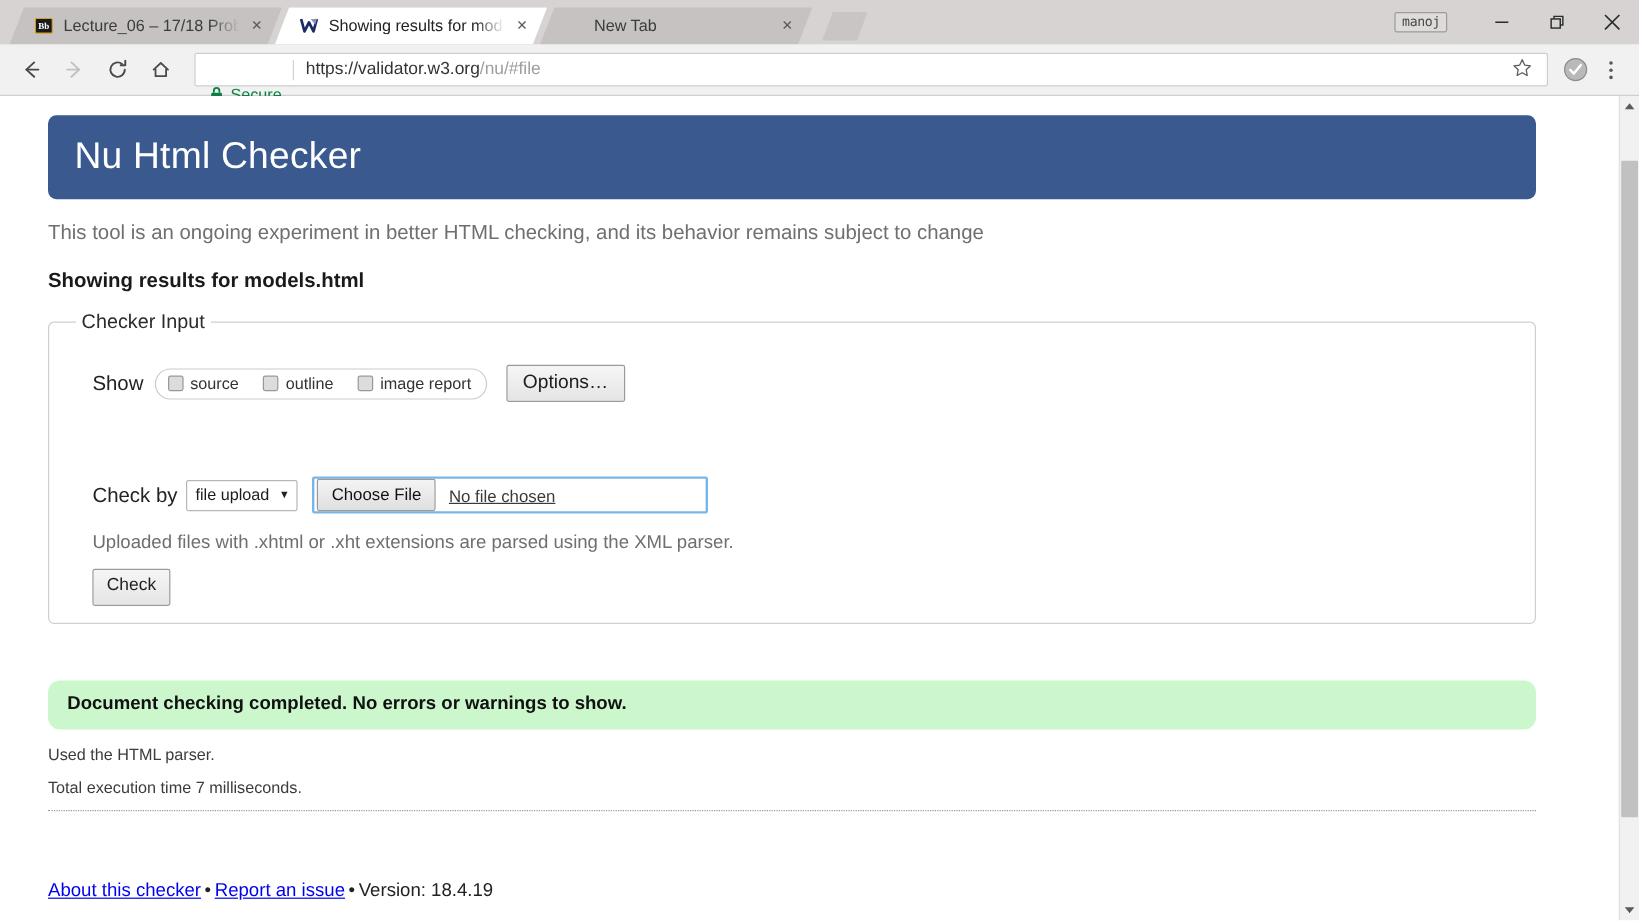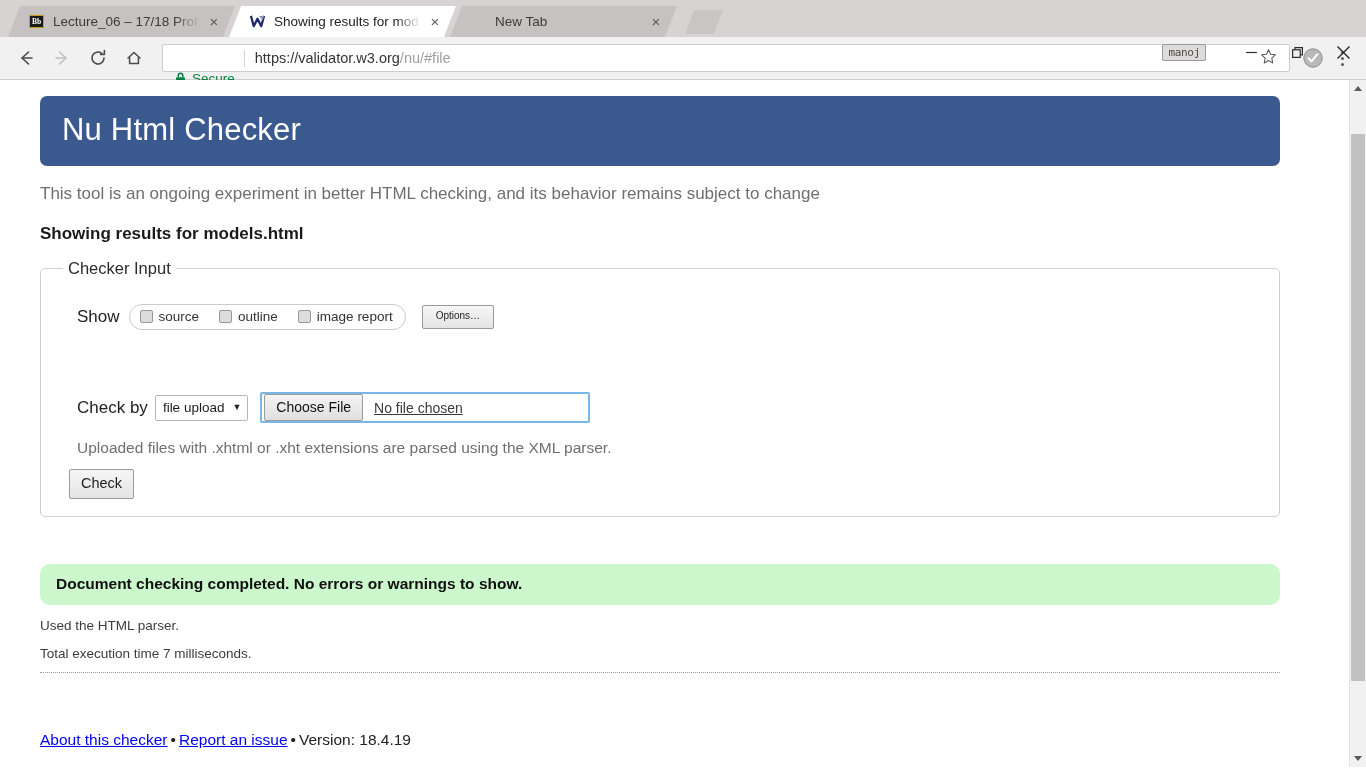--- a/index.html
+++ b/index.html
@@ -70,21 +70,20 @@
     background: #c8c5c4;
     clip-path: polygon(9px 0, 100% 0, calc(100% - 9px) 100%, 0 100%);
   }
 
   .win-controls {
     position: absolute;
     right: 0; top: 0;
     height: 37px;
     display: flex;
     align-items: center;
-    margin-top: 34px;
   }
   .profile-name {
     font-size: 11px;
     color: #4a4a4a;
     font-family: "DejaVu Sans Mono", monospace;
     padding: 1px 5px;
     border: 1px solid #9b9b9b;
     border-radius: 2px;
     margin-right: 22px;
     letter-spacing: -0.3px;
@@ -216,21 +215,21 @@
   .cbox {
     width: 13px; height: 13px;
     border: 1px solid #989898;
     border-radius: 2px;
     background: #dcdcdc;
     margin-right: 6px;
     display: inline-block;
   }
   .btn {
     font-family: "Liberation Sans", sans-serif;
-    font-size: 10px;
+    font-size: 16px;
     color: #1d1d1d;
     background: linear-gradient(#f6f6f6, #e4e4e4);
     border: 1px solid #9a9a9a;
     border-radius: 2px;
     padding: 4px 11px 5px;
     line-height: 1.2;
   }
   .options-btn { margin-left: 16px; padding: 4px 13px 6px; }
 
   .row-checkby {
@@ -273,21 +272,21 @@
     padding: 3px 11px 4px;
     line-height: 1.3;
   }
   .file-status { font-size: 14px; color: #3a3a3a; margin-left: 11px; text-decoration: underline; }
 
   .note {
     margin: 16px 0 0 22px;
     font-size: 15.5px;
     color: #6f6f6f;
   }
-  .check-btn { margin: 12px 0 0 14px; padding: 5px 11px 6px; font-size: 14.5px; }
+  .check-btn { margin: 12px 0 0 22px; padding: 5px 11px 6px; font-size: 14.5px; }
 
   .success {
     margin: 47px 60px 0 0;
     background: #ccf7cc;
     border-radius: 10px;
     padding: 11px 0 12px 16px;
     font-size: 15.5px;
     font-weight: bold;
     color: #111;
   }

